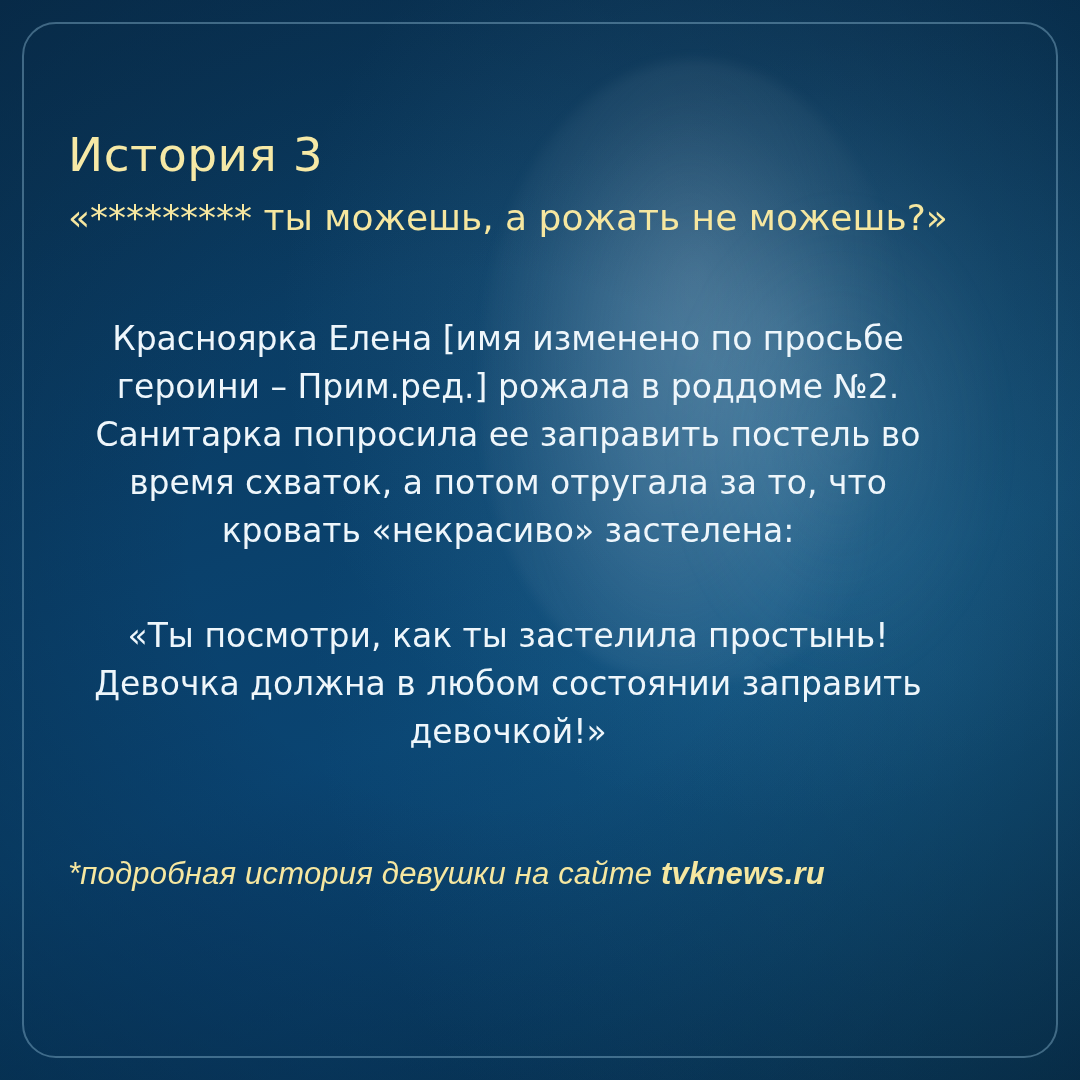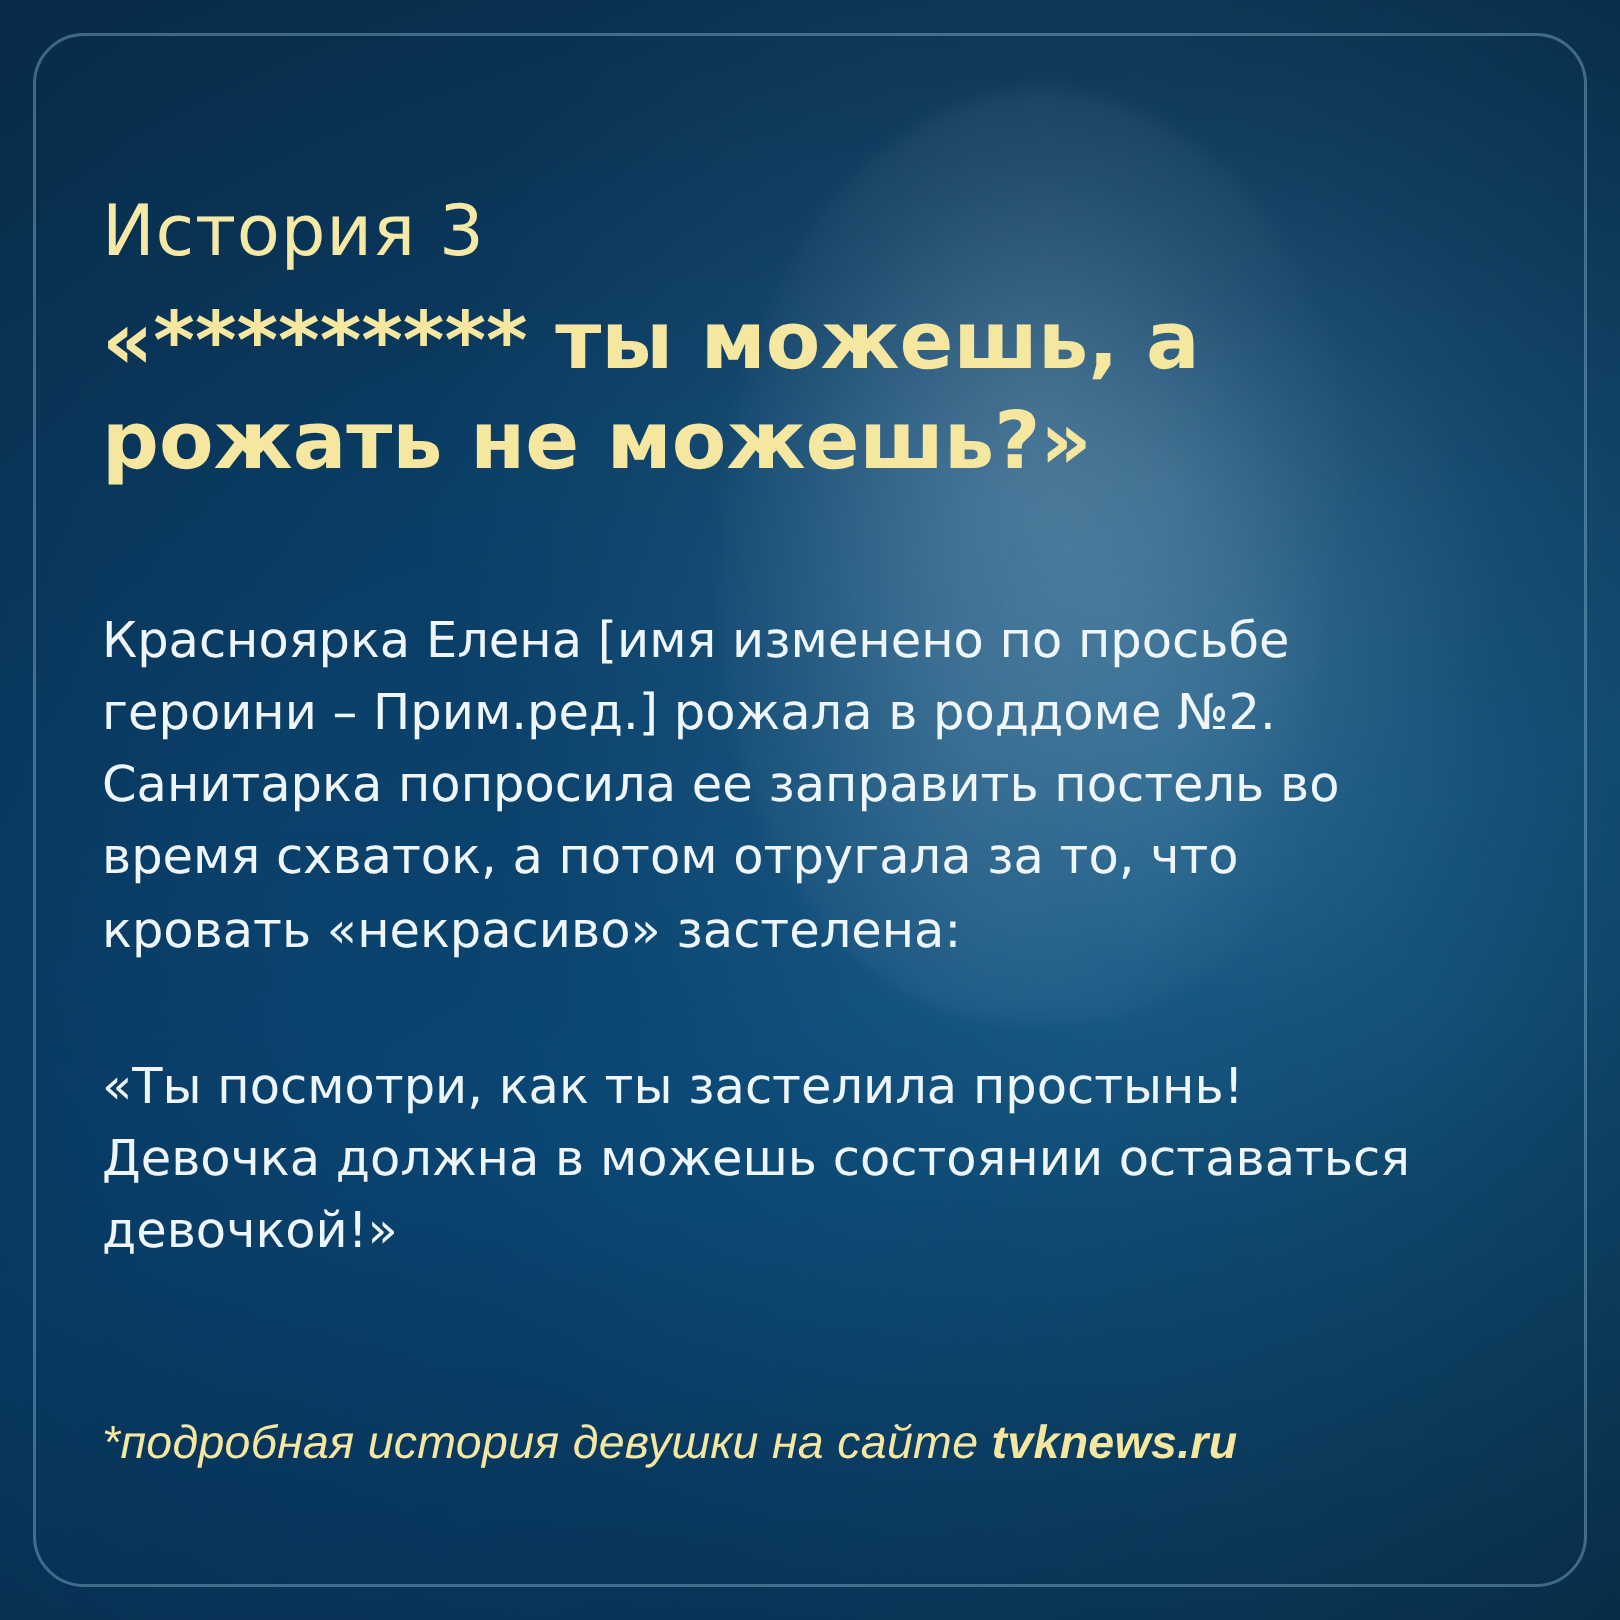--- a/index.html
+++ b/index.html
@@ -81,39 +81,40 @@
     font-weight: 400;
     font-size: 47px;
     line-height: 1.05;
     color: #f6e9a6;
     letter-spacing: 0.5px;
     margin: 0 0 16px 0;
   }
 
   .headline {
     font-family: "DejaVu Sans", sans-serif;
-    font-weight: bold;
-    font-size: 53px;
+    font-weight: normal;
+    font-size: 36px;
     line-height: 1.26;
     color: #f6e7a0;
     margin: 0;
     max-width: 900px;
   }
 
   .body-block {
     margin-top: 74px;
     font-family: "DejaVu Sans", sans-serif;
     font-weight: 400;
     font-size: 33px;
     line-height: 1.46;
     color: #eef6fb;
     max-width: 880px;
   }
   .body-block p {
     margin: 0;
+    text-align: center;
   }
   .body-block p + p {
     margin-top: 56px;
   }
 
   .footnote {
     margin-top: 100px;
     font-family: Liberation Sans, sans-serif;
     font-style: italic;
     font-size: 31px;
@@ -136,21 +137,21 @@
   <div class="frame"></div>
 
   <div class="content">
 
     <div class="kicker">История 3</div>
 
     <h1 class="headline">«********* ты можешь, а рожать не можешь?»</h1>
 
     <div class="body-block">
       <p>Красноярка Елена [имя изменено по просьбе героини – Прим.ред.] рожала в роддоме №2. Санитарка попросила ее заправить постель во время схваток, а потом отругала за то, что кровать «некрасиво» застелена:</p>
-      <p>«Ты посмотри, как ты застелила простынь! Девочка должна в можешь состоянии оставаться девочкой!»</p>
+      <p>«Ты посмотри, как ты застелила простынь! Девочка должна в любом состоянии заправить девочкой!»</p>
     </div>
 
     <div class="footnote">
       <span>*подробная история девушки на сайте </span><span class="site">tvknews.ru</span>
     </div>
 
   </div>
 </div>
 
 </body></html>

